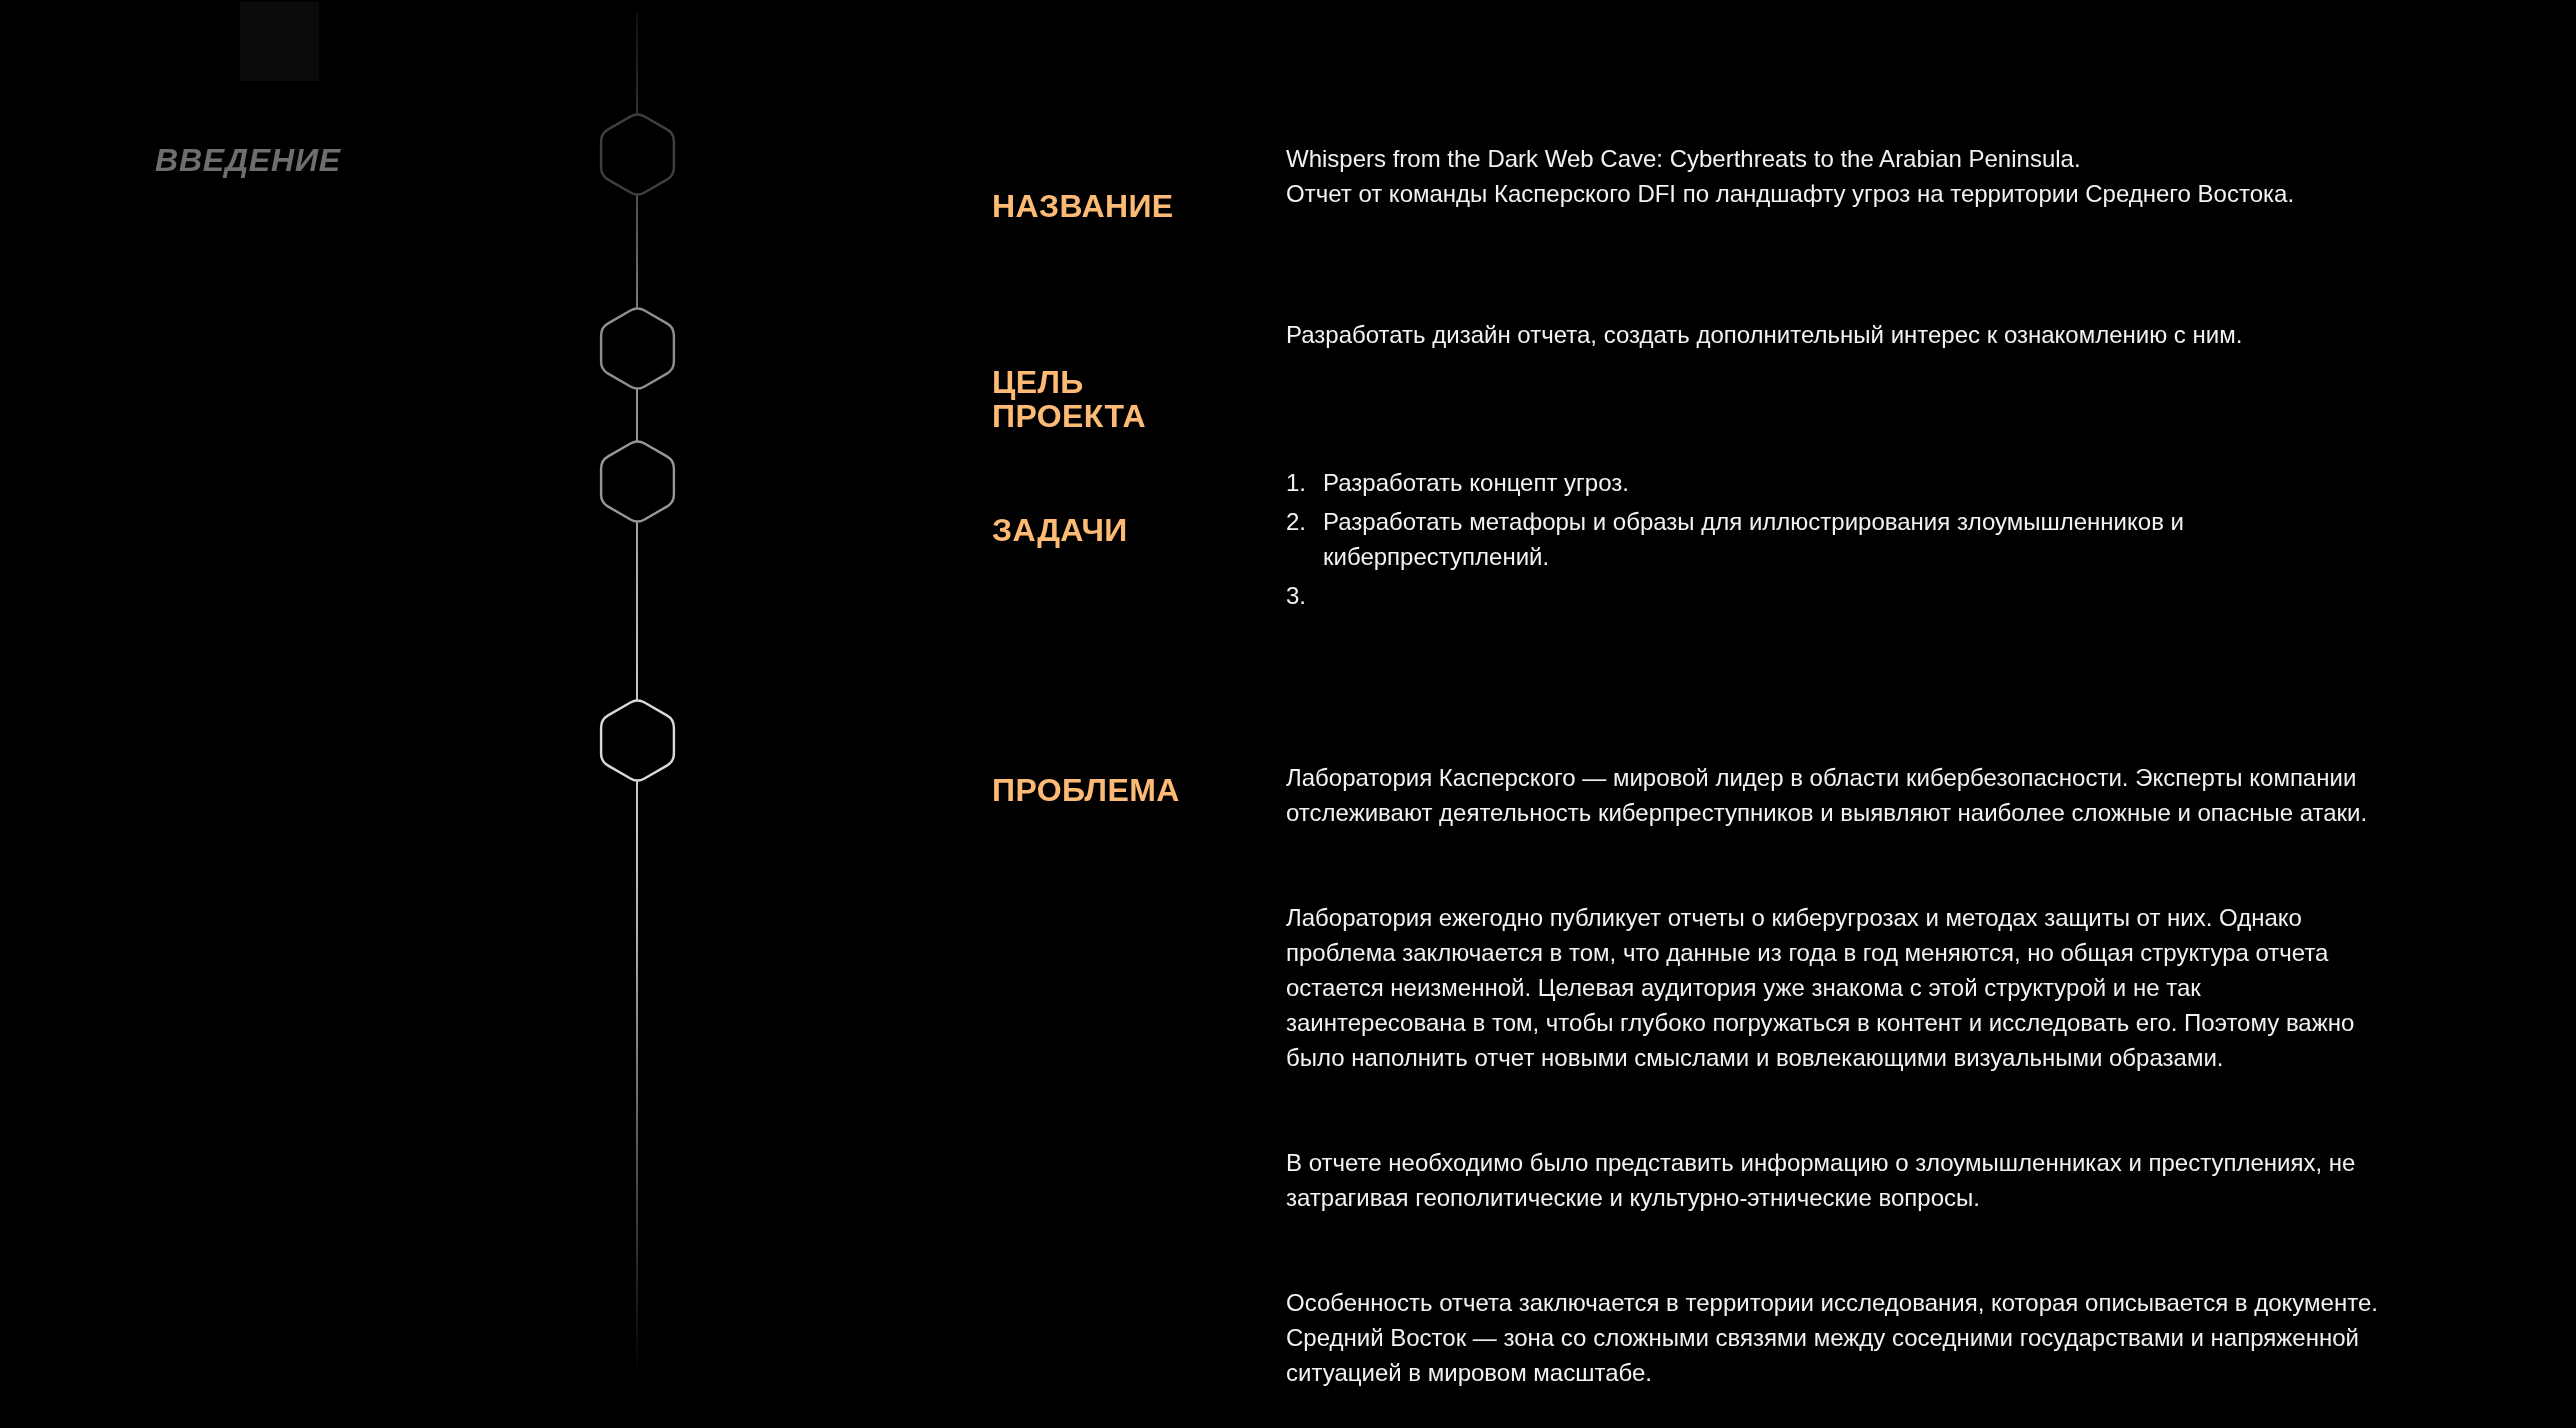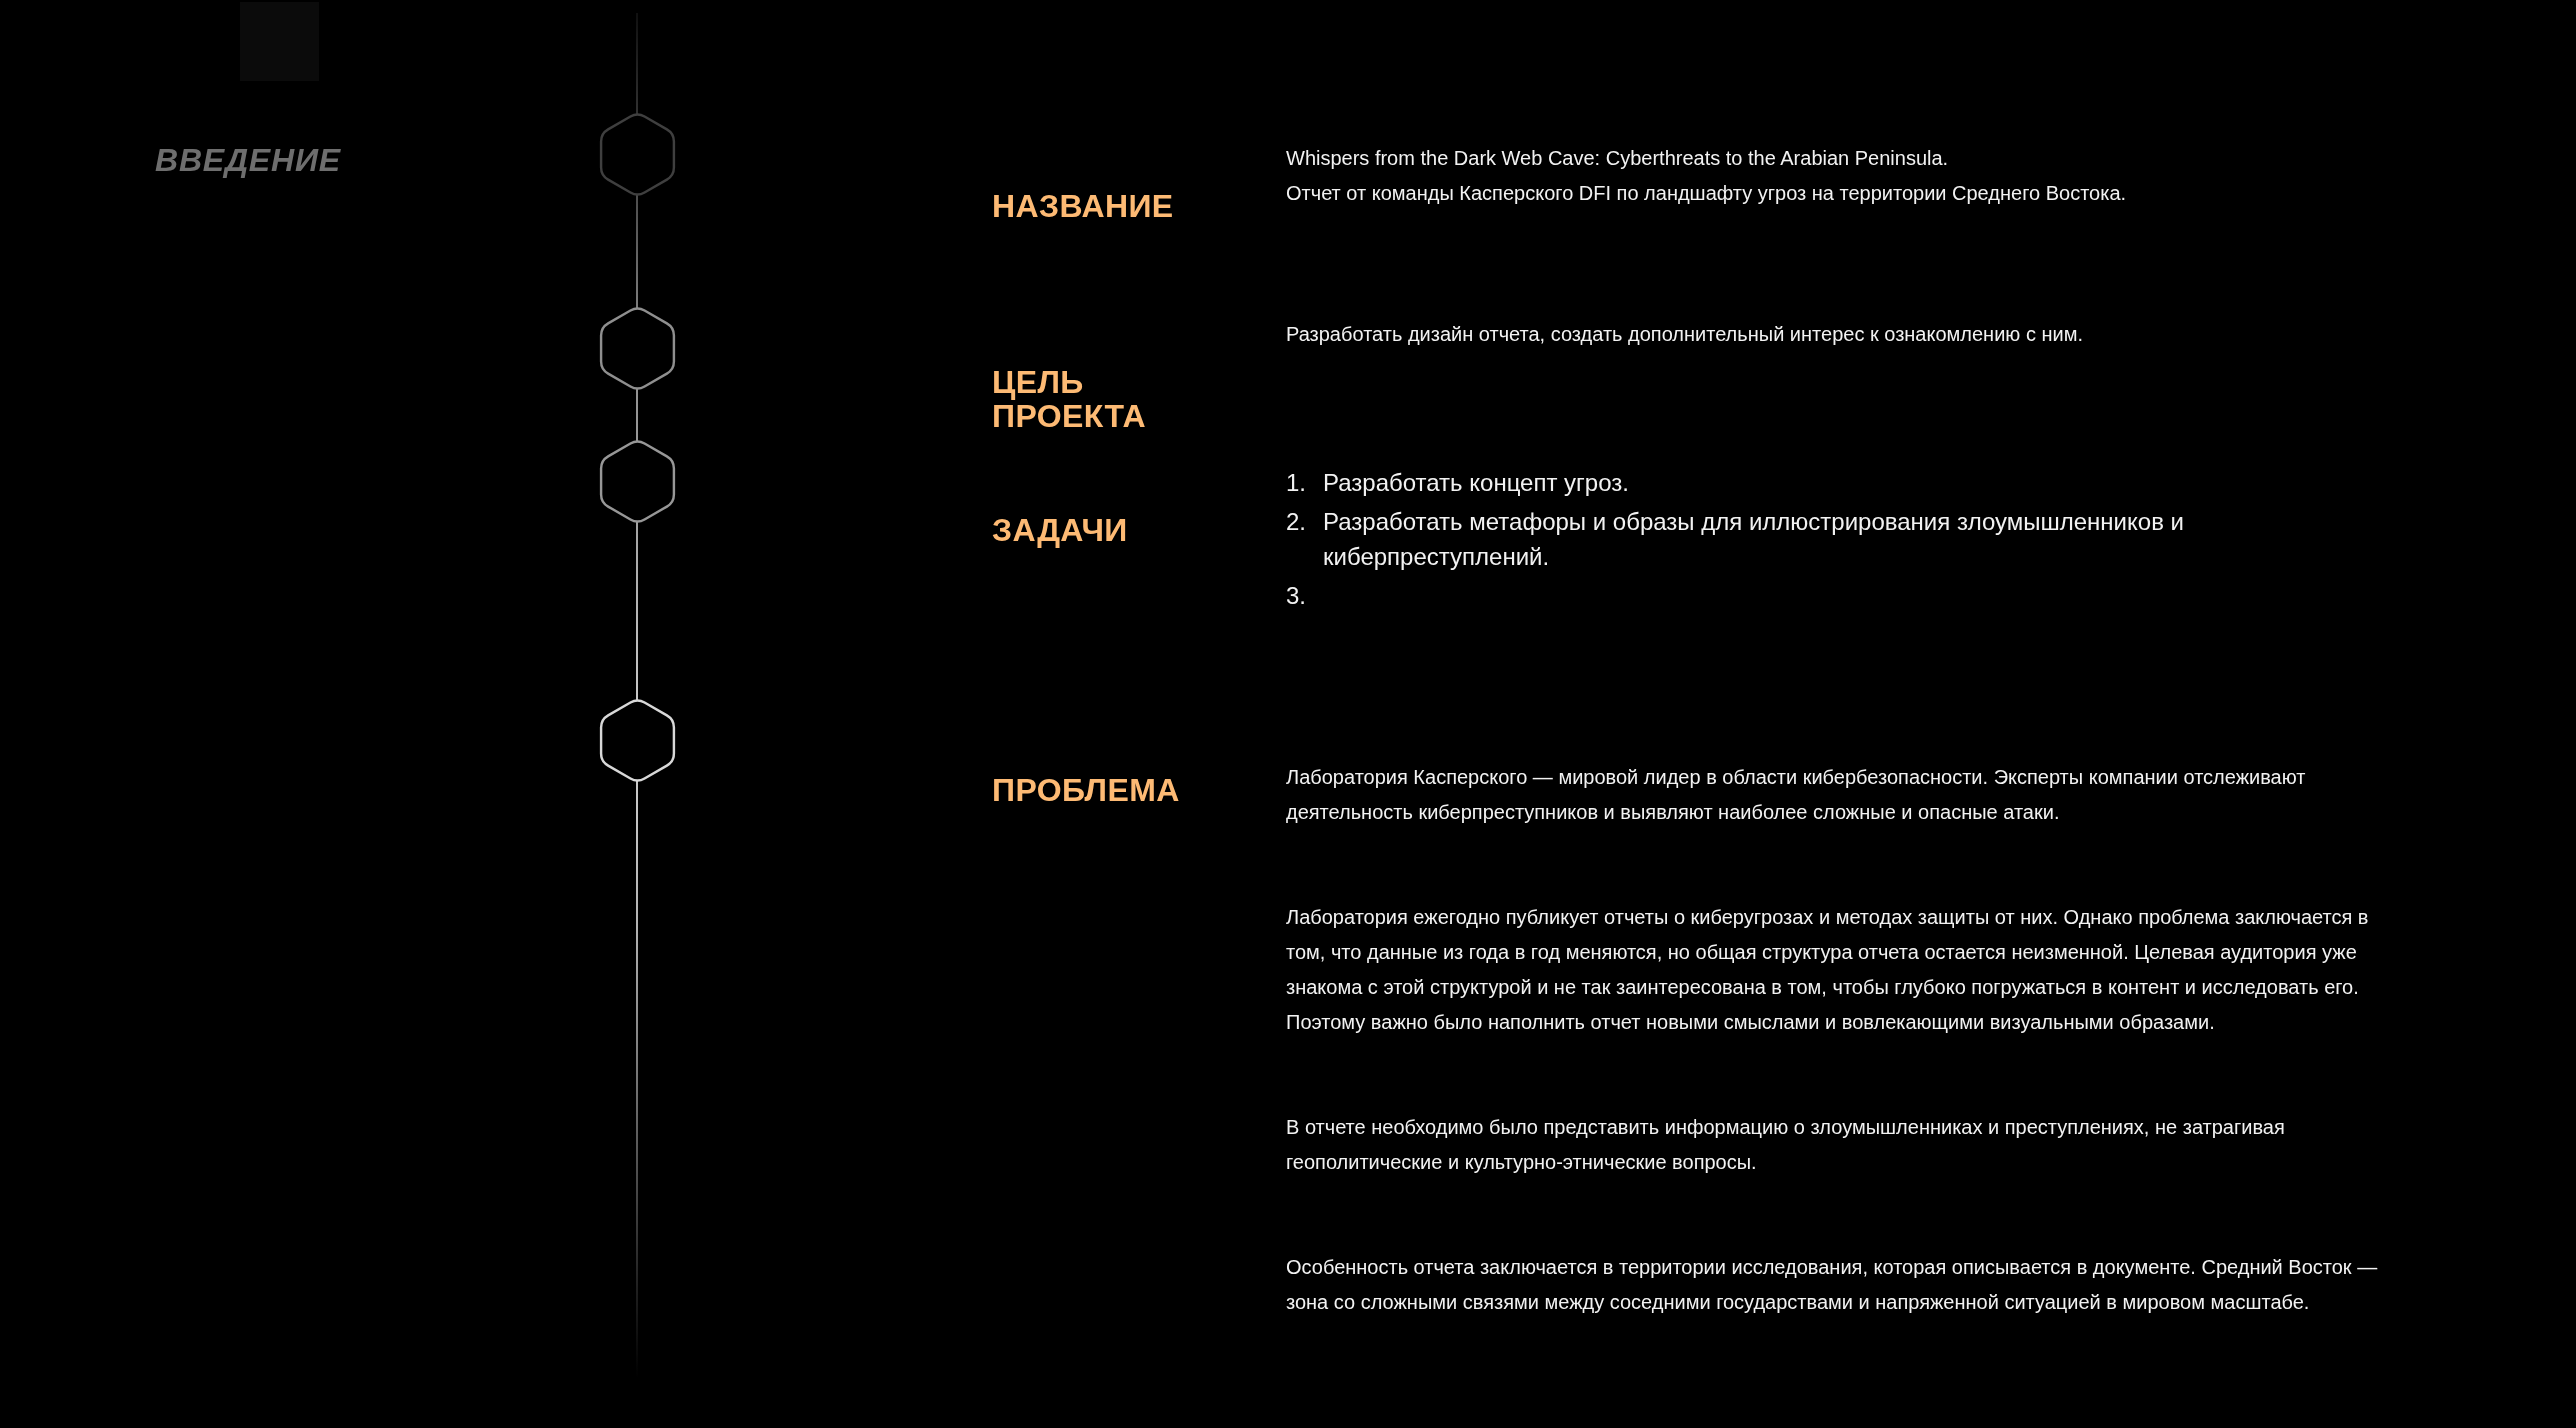--- a/index.html
+++ b/index.html
@@ -69,21 +69,21 @@
     color: #fdba74;
     letter-spacing: 0.4px;
     white-space: pre-line;
     text-transform: uppercase;
     margin-top: 48px;
   }
   .section-body {
     position: absolute;
     left: 1286px; top: 0;
     width: 1101px;
-    font-size: 20px;
+    font-size: 24px;
     font-weight: 400;
     line-height: 35px;
     color: #f2f2f2;
     white-space: pre-line;
   }
   .task-list {
     position: absolute;
     left: 1286px; top: 0;
     width: 1101px;
     margin: 0; padding: 0;

